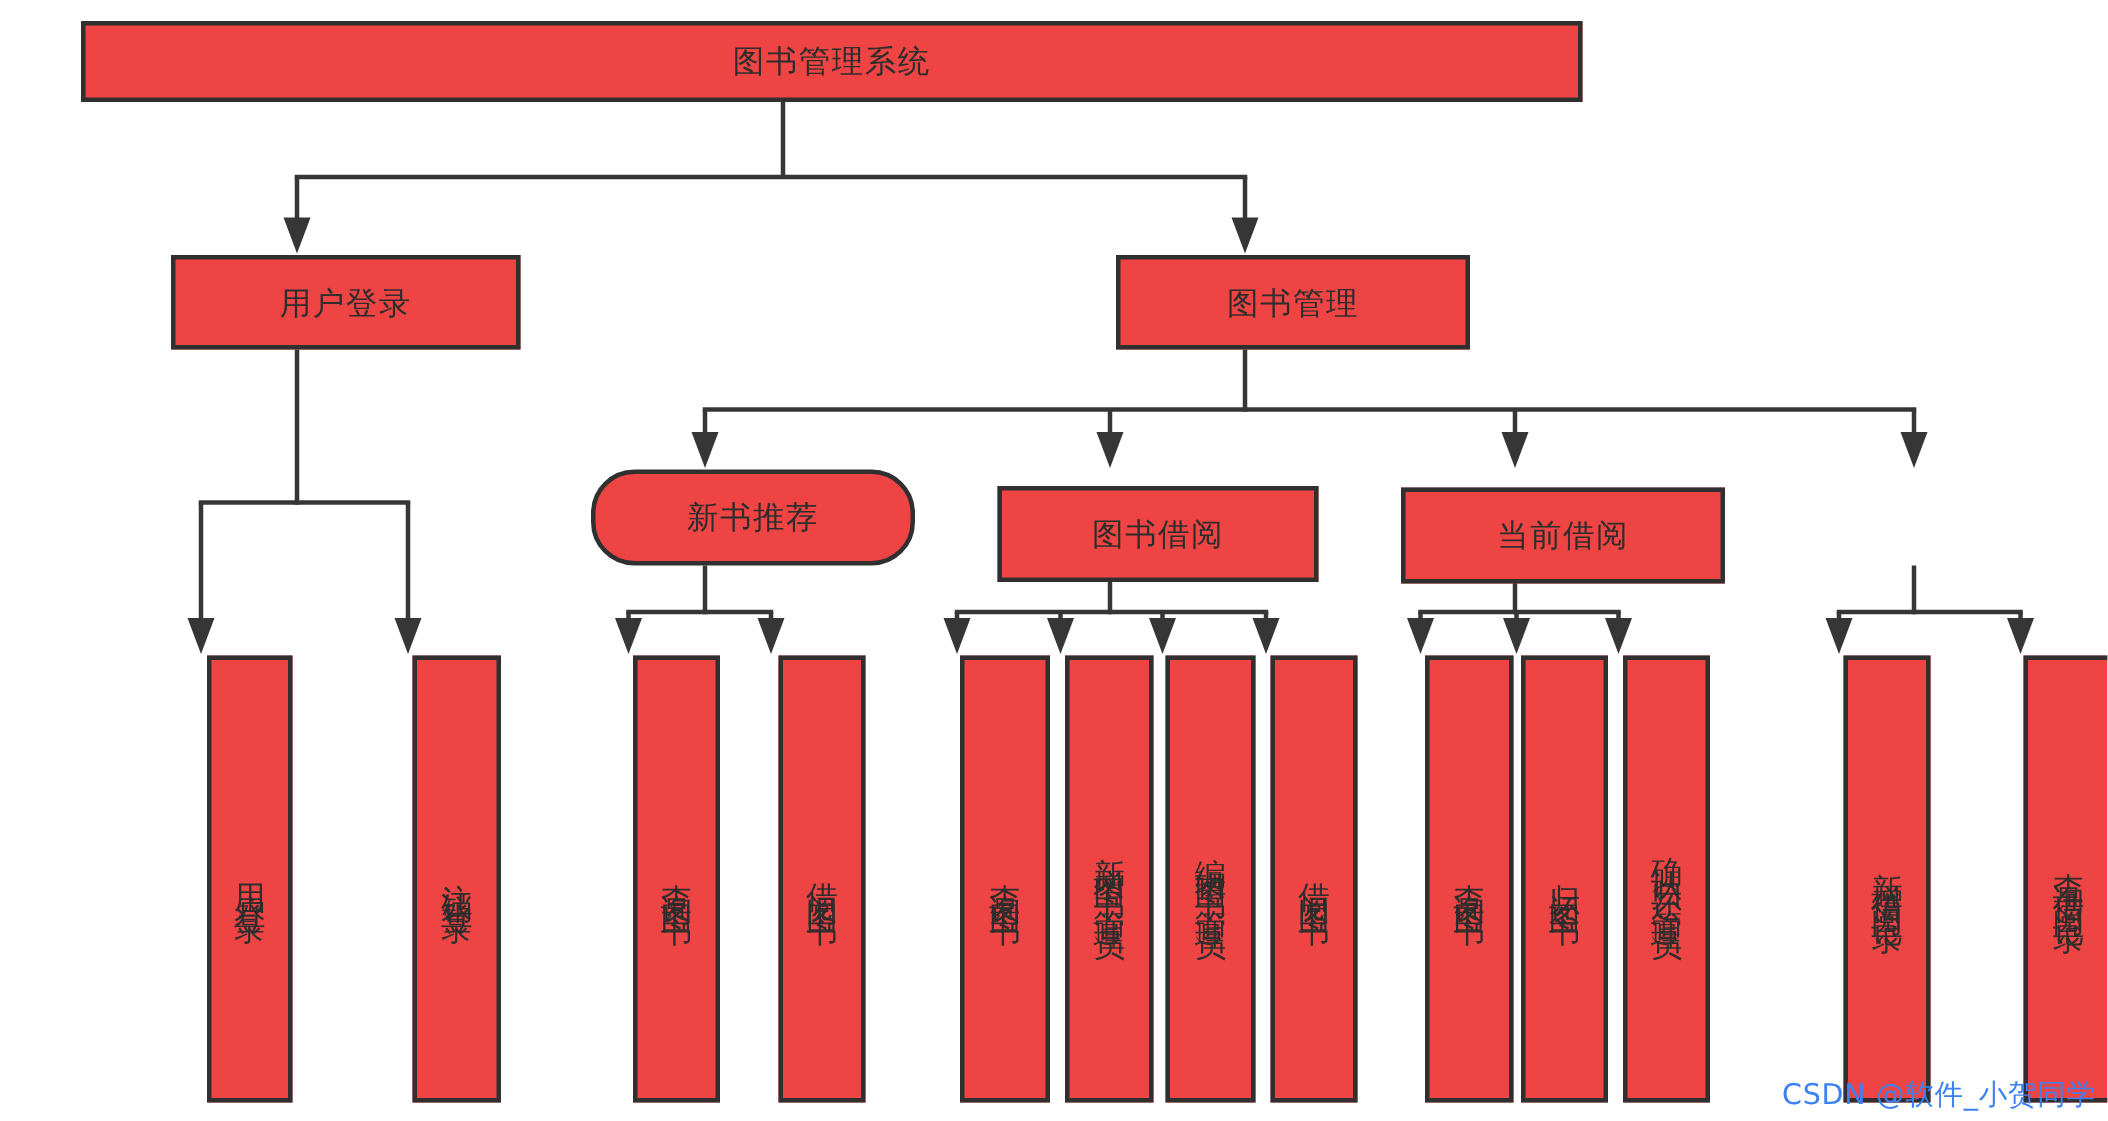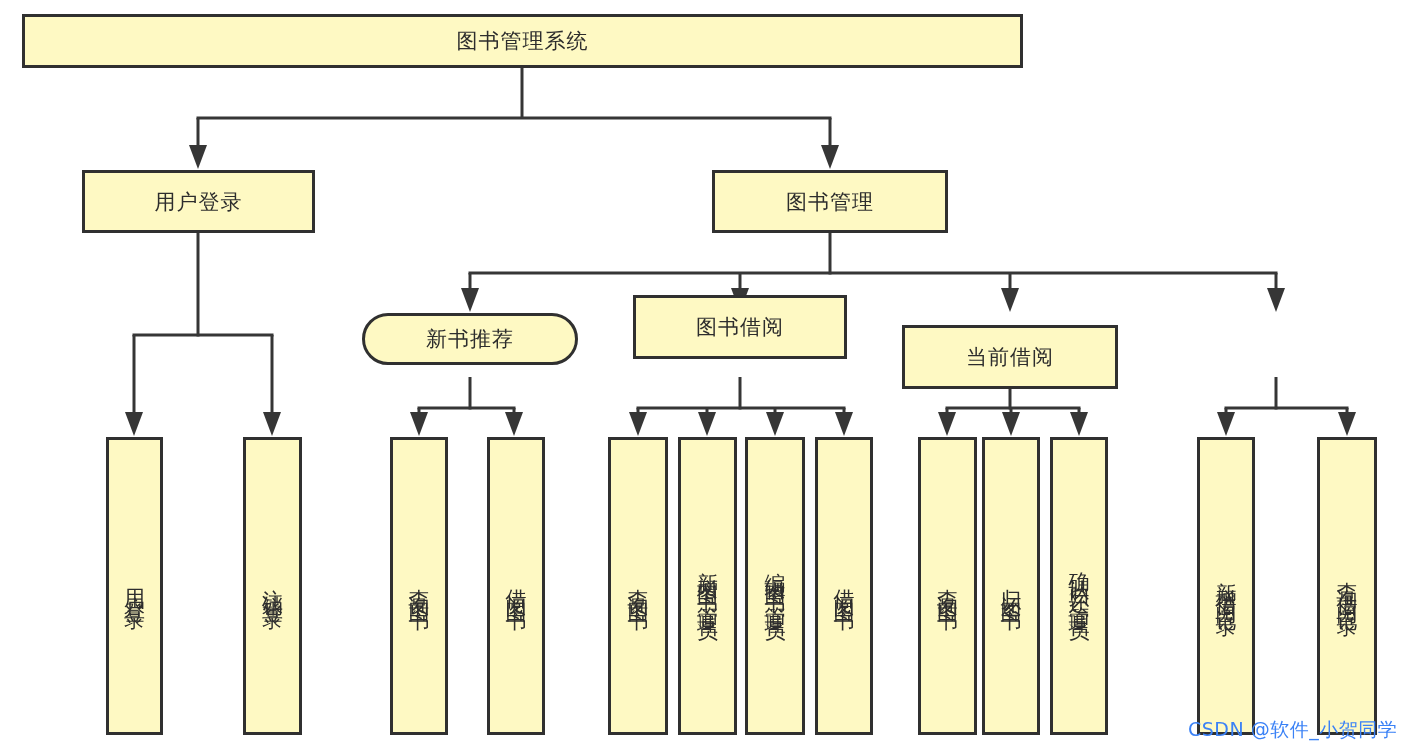--- a/index.html
+++ b/index.html
@@ -20,24 +20,25 @@
     left: 0;
     top: 0;
     width: 1405px;
     height: 747px;
     pointer-events: none;
   }
   .node {
     position: absolute;
     box-sizing: border-box;
     border: 3px solid #303030;
-    background: #fef9c3;
+    background: #ef4444;
     display: flex;
     align-items: center;
     justify-content: center;
+    margin-left: 32px;
   }
   .h-label {
     font-size: 21px;
     color: #2d2d2d;
     letter-spacing: 1px;
     white-space: nowrap;
   }
   .v-label {
     writing-mode: vertical-rl;
     text-orientation: mixed;
@@ -141,24 +142,24 @@
     <span class="h-label">图书管理系统</span>
   </div>
 
   <div class="node" style="left:82px; top:170px; width:233px; height:63px;">
     <span class="h-label">用户登录</span>
   </div>
   <div class="node" style="left:712px; top:170px; width:236px; height:63px;">
     <span class="h-label">图书管理</span>
   </div>
 
-  <div class="node" style="left:362px; top:313px; width:216px; height:52px;border-radius:29px;">
+  <div class="node" style="left:362px; top:313px; width:216px; height:64px;border-radius:29px;">
     <span class="h-label">新书推荐</span>
   </div>
-  <div class="node" style="left:633px; top:295px; width:214px; height:64px;">
+  <div class="node" style="left:633px; top:324px; width:214px; height:64px;">
     <span class="h-label">图书借阅</span>
   </div>
   <div class="node" style="left:902px; top:325px; width:216px; height:64px;">
     <span class="h-label">当前借阅</span>
   </div>
 
   <div class="node" style="left:106px; top:437px; width:57px; height:298px;">
     <span class="v-label">用户登录</span>
   </div>
   <div class="node" style="left:243px; top:437px; width:59px; height:298px;">

